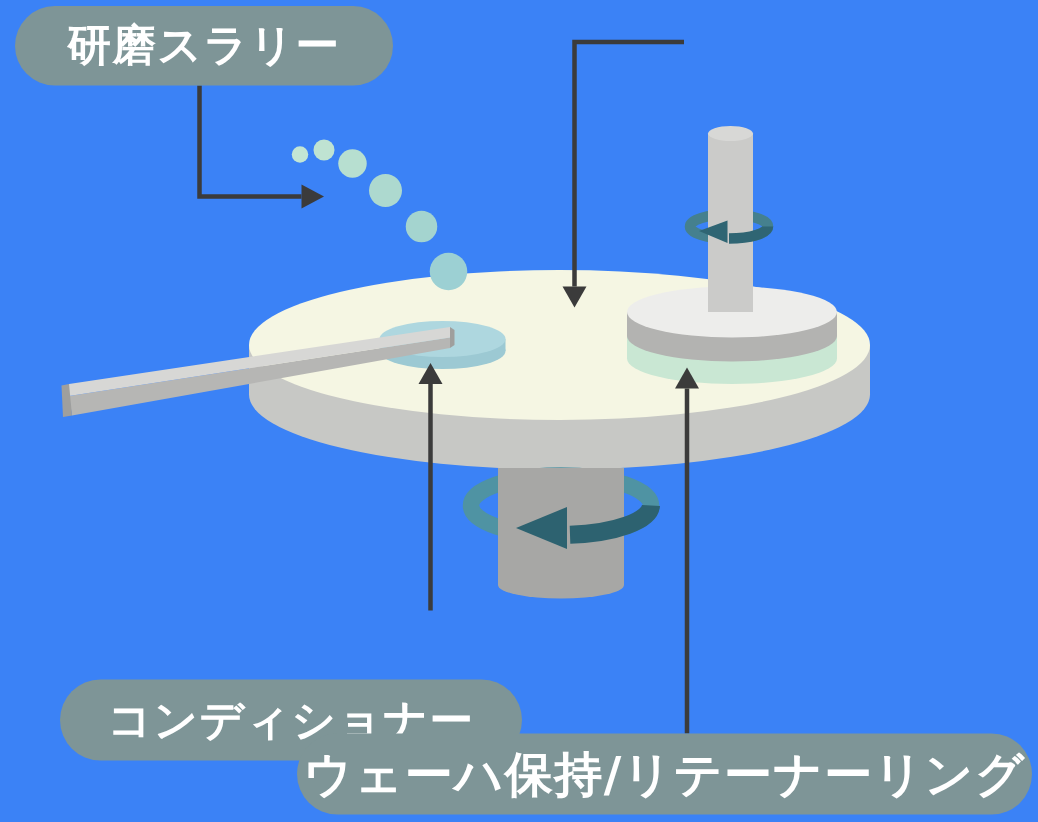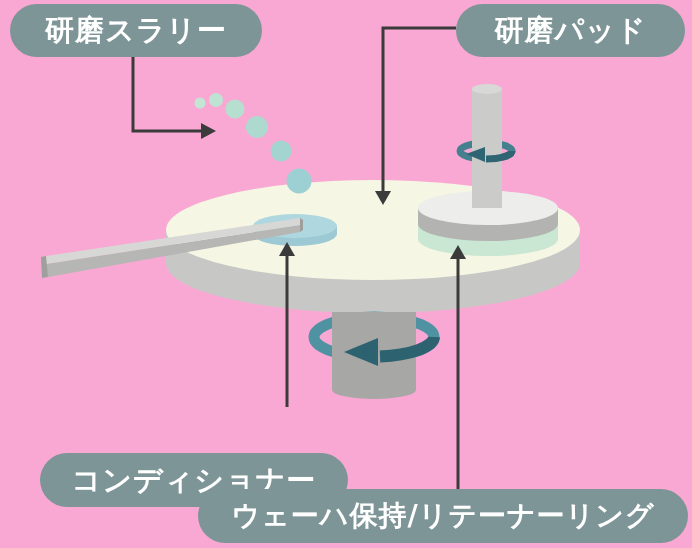--- a/index.html
+++ b/index.html
@@ -12,26 +12,26 @@
     display:flex;align-items:center;justify-content:center;
     font-weight:bold;
     letter-spacing:1px;
     z-index:2;
     line-height:1;
     white-space:nowrap;
   }
   .pill-slurry{left:10px;top:4px;width:252px;height:53px;font-size:29px;}
   .pill-pad{left:456px;top:4px;width:229px;height:53px;font-size:29px;}
   .pill-conditioner{left:40px;top:407px;width:308px;height:54px;font-size:29px;}
-  .pill-wafer{left:198px;top:489px;width:490px;height:54px;font-size:28px;}
+  .pill-wafer{left:198px;top:489px;width:490px;height:54px;font-size:32px;}
 </style>
 </head>
 <body>
 
-<div class="stage" style="background: #f9a8d4;">
+<div class="stage" style="background: #3b82f6;">
 
   <svg width="692" height="548" viewBox="0 0 692 548">
 
     <g>
       <ellipse cx="373" cy="263" rx="207" ry="50" fill="#c7c8c5"></ellipse>
       <rect x="166" y="230" width="414" height="33" fill="#c7c8c5"></rect>
       <ellipse cx="373" cy="230" rx="207" ry="50" fill="#f5f6e3"></ellipse>
     </g>
 
     <ellipse cx="374" cy="337" rx="60" ry="20" fill="none" stroke-width="11" stroke="#4f93a3"></ellipse>
@@ -97,19 +97,18 @@
     <g>
       <polygon points="201,123 201,139 216,131" fill="#3b3b3b"></polygon>
       <polygon points="375,191 391,191 383,205" fill="#3b3b3b"></polygon>
       <polygon points="279,256 295,256 287,242" fill="#3b3b3b"></polygon>
       <polygon points="450,259 466,259 458,245" fill="#3b3b3b"></polygon>
     </g>
   </svg>
 
   <div class="pill pill-slurry" style="background: rgb(126, 149, 151); color: rgb(255, 255, 255);">研磨スラリー</div>
 
-  <div class="pill pill-pad" style="background: rgb(126, 149, 151); color: rgb(255, 255, 255);">研磨パッド</div>
 
   <div class="pill pill-conditioner" style="background: rgb(126, 149, 151); color: rgb(255, 255, 255); margin-top: 46px;">コンディショナー</div>
 
   <div class="pill pill-wafer" style="background: rgb(126, 149, 151); color: rgb(255, 255, 255);">ウェーハ保持/リテーナーリング</div>
 
 </div>
 
 </body></html>

